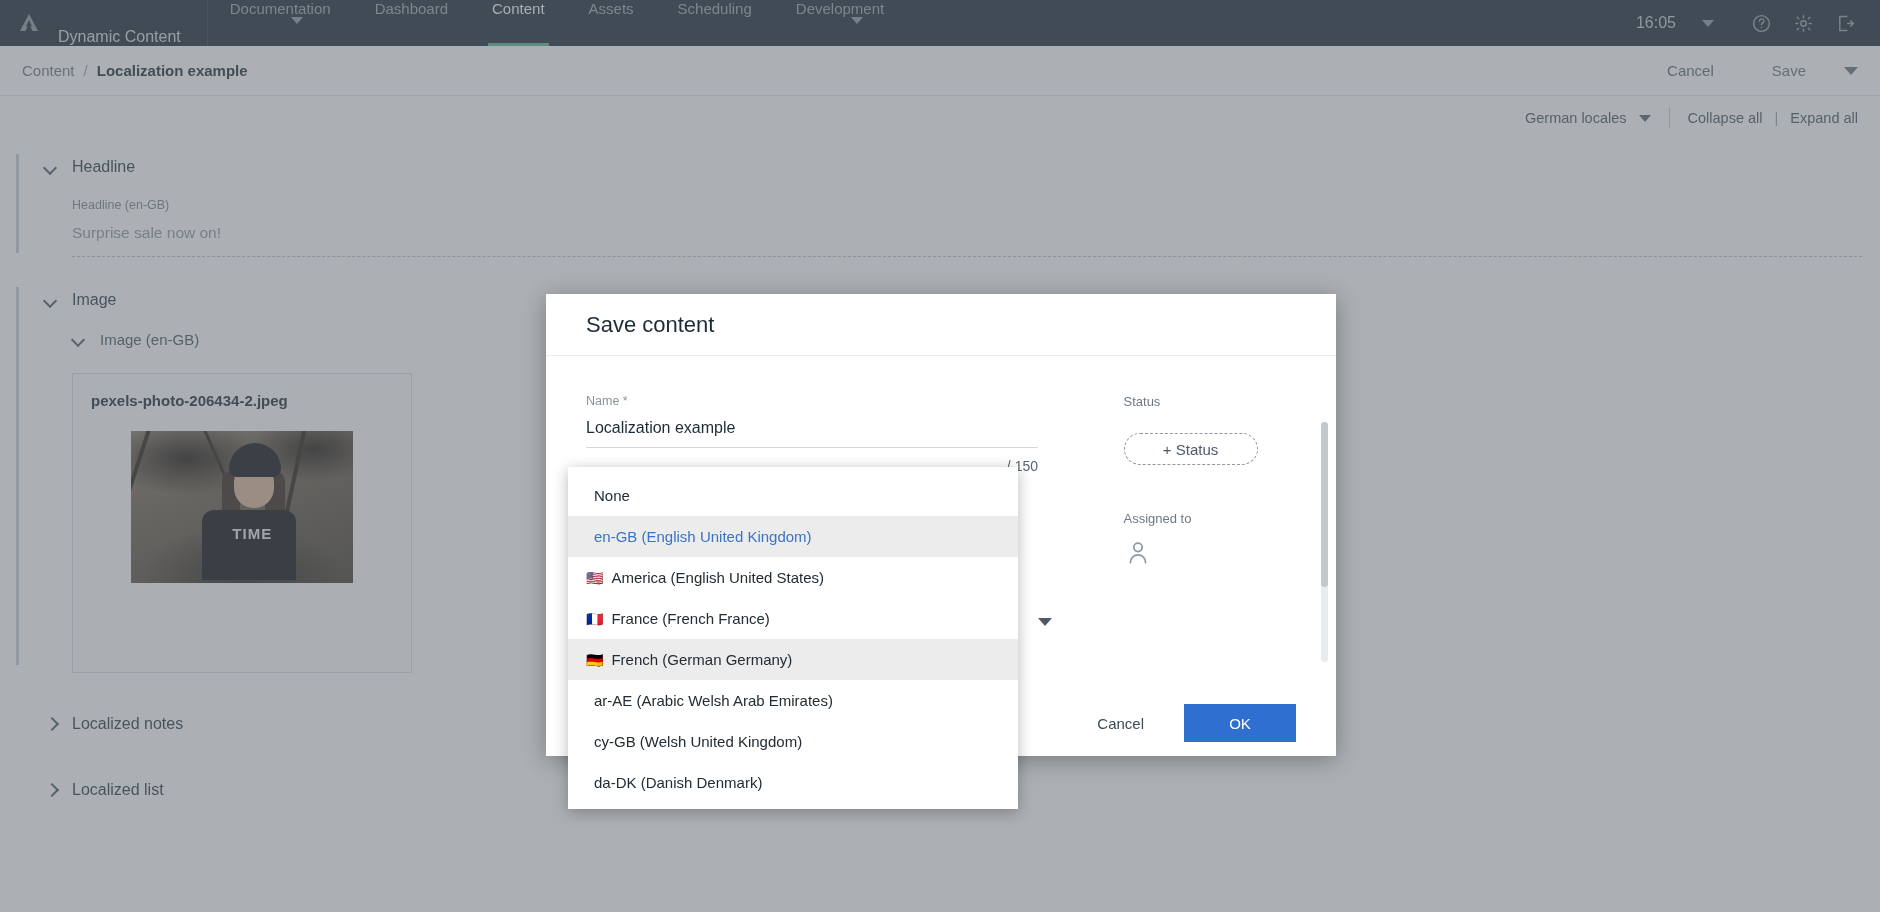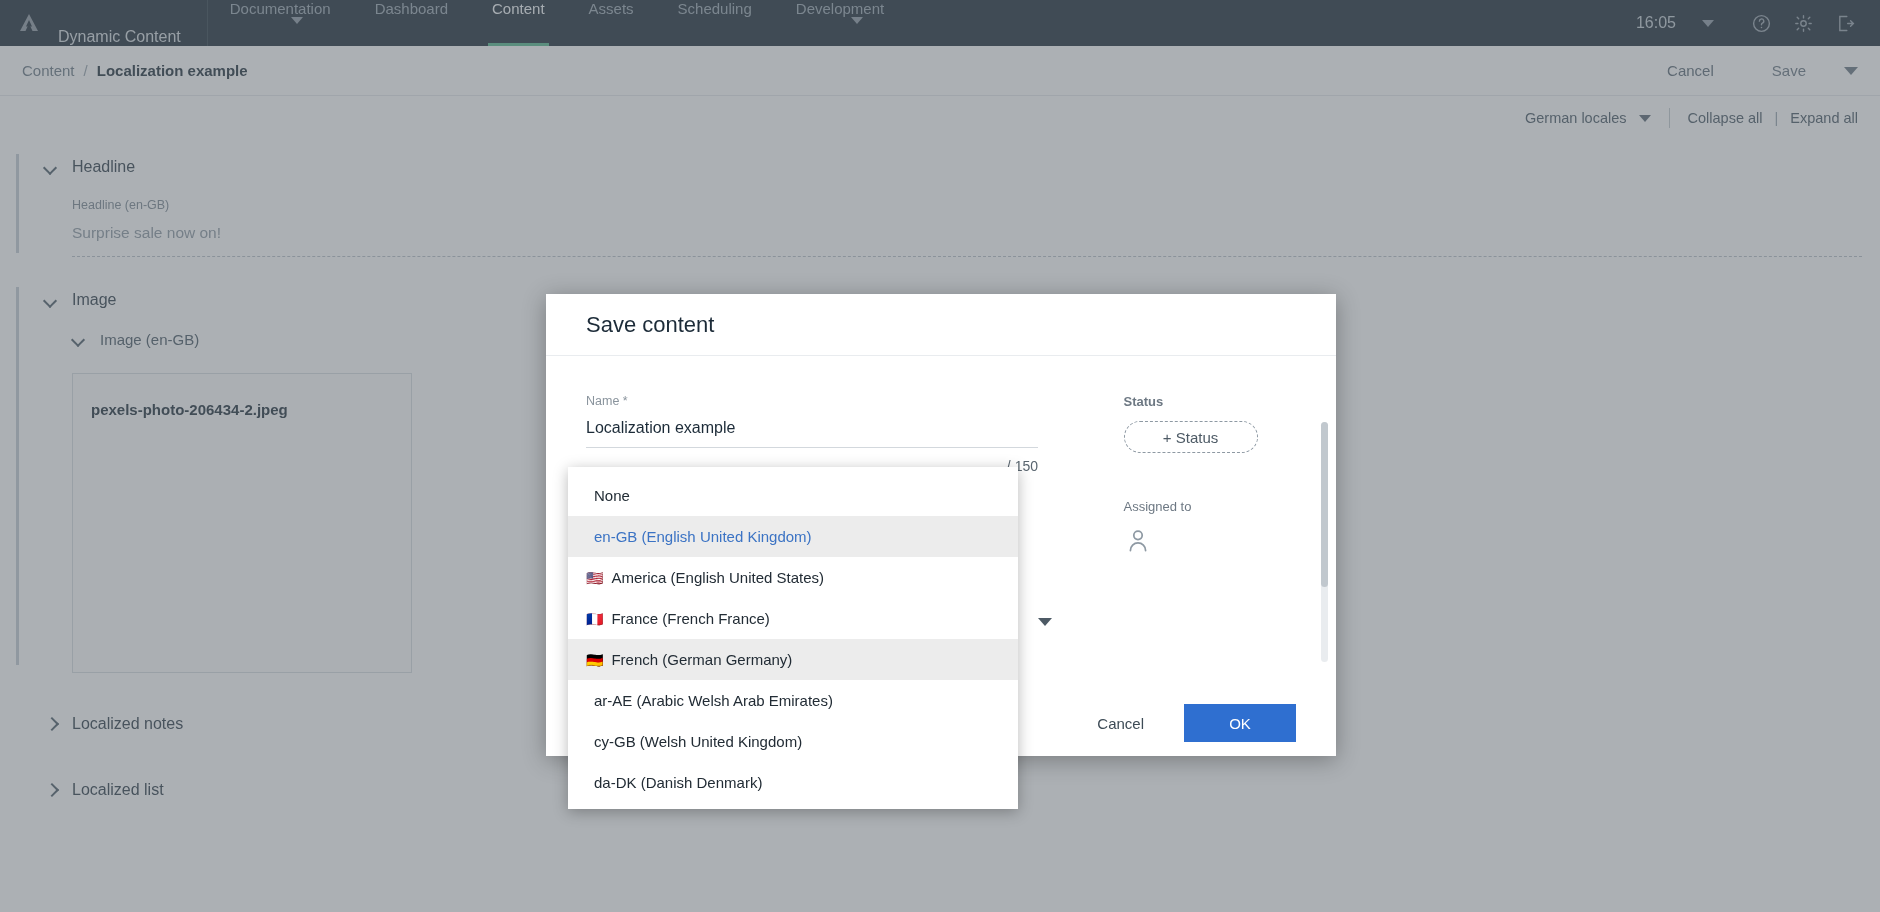--- a/index.html
+++ b/index.html
@@ -102,21 +102,21 @@
   .field-value { font-size: 15.5px; color: #8d99a3; padding-bottom: 14px; }
   .dotted-rule { border-bottom: 1px dashed #b9c1c8; width: 1790px; }
 
   .sub-head { display: flex; align-items: center; padding-left: 50px; height: 36px; cursor: pointer; }
   .sub-title { font-size: 15px; color: #4a5a66; }
 
   .asset-card {
     margin: 16px 0 0 50px; width: 340px; height: 300px;
     border: 1px solid #d7dde2; background: #fcfcfd; padding: 18px;
   }
-  .asset-name { font-size: 15px; color: #21303c; font-weight: bold; margin-bottom: 22px; margin-top: 9px; }
+  .asset-name { font-size: 15px; color: #21303c; font-weight: bold; margin-bottom: 22px; }
   .asset-thumb {
     width: 222px; height: 152px; margin: 0 auto; position: relative; overflow: hidden;
     background: #5a4f44;
   }
   .asset-thumb .bg {
     position: absolute; inset: 0;
     background:
       radial-gradient(ellipse 60% 40% at 25% 18%, rgba(20,14,10,.85), transparent 60%),
       radial-gradient(ellipse 50% 35% at 82% 12%, rgba(18,13,9,.8), transparent 60%),
       radial-gradient(ellipse 70% 50% at 50% 95%, rgba(30,22,16,.7), transparent 65%),
@@ -171,21 +171,21 @@
   .modal-left { width: 516px; }
   .modal-right { width: 200px; padding-left: 26px; }
 
   .mfield-label { font-size: 12.5px; color: #8a949d; margin-bottom: 11px; }
   .mfield-input {
     font-size: 16px; color: #1c2b38; padding-bottom: 10px;
     border-bottom: 1px solid #d3d8dd; width: 452px;
   }
   .counter { font-size: 14px; color: #59656f; text-align: right; width: 452px; margin-top: 10px; }
 
-  .status-label { font-size: 13px; color: #6d7883; margin-bottom: 12px; font-weight: bold; }
+  .status-label { font-size: 13px; color: #6d7883; margin-bottom: 24px; }
   .status-chip {
     width: 134px; height: 32px; border: 1px dashed #8e99a3; border-radius: 17px;
     display: flex; align-items: center; justify-content: center;
     font-size: 15px; color: #4d5a65; cursor: pointer;
   }
   .assign-label { font-size: 13px; color: #6d7883; margin: 46px 0 12px 0; }
 
   .modal-scrollbar {
     position: absolute; right: 8px; top: 66px; width: 7px; height: 240px;
     background: #e9ecef; border-radius: 4px;
@@ -331,20 +331,32 @@
       <div class="group-head">
         <span class="chev"></span>
         <span class="group-title">Image</span>
       </div>
       <div class="sub-head">
         <span class="chev"></span>
         <span class="sub-title">Image (en-GB)</span>
       </div>
       <div class="asset-card">
         <div class="asset-name">pexels-photo-206434-2.jpeg</div>
+        <div class="asset-thumb">
+          <div class="bg"></div>
+          <div class="branch1"></div>
+          <div class="branch2"></div>
+          <div class="branch3"></div>
+          <div class="hair-l"></div>
+          <div class="hair-r"></div>
+          <div class="face"></div>
+          <div class="beanie"></div>
+          <div class="body"></div>
+          <div class="tee">TIME</div>
+        </div>
       </div>
     </div>
 
     <div class="group" style="margin-top:30px">
       <div class="group-head">
         <span class="chev right"></span>
         <span class="group-title">Localized notes</span>
       </div>
     </div>
 

